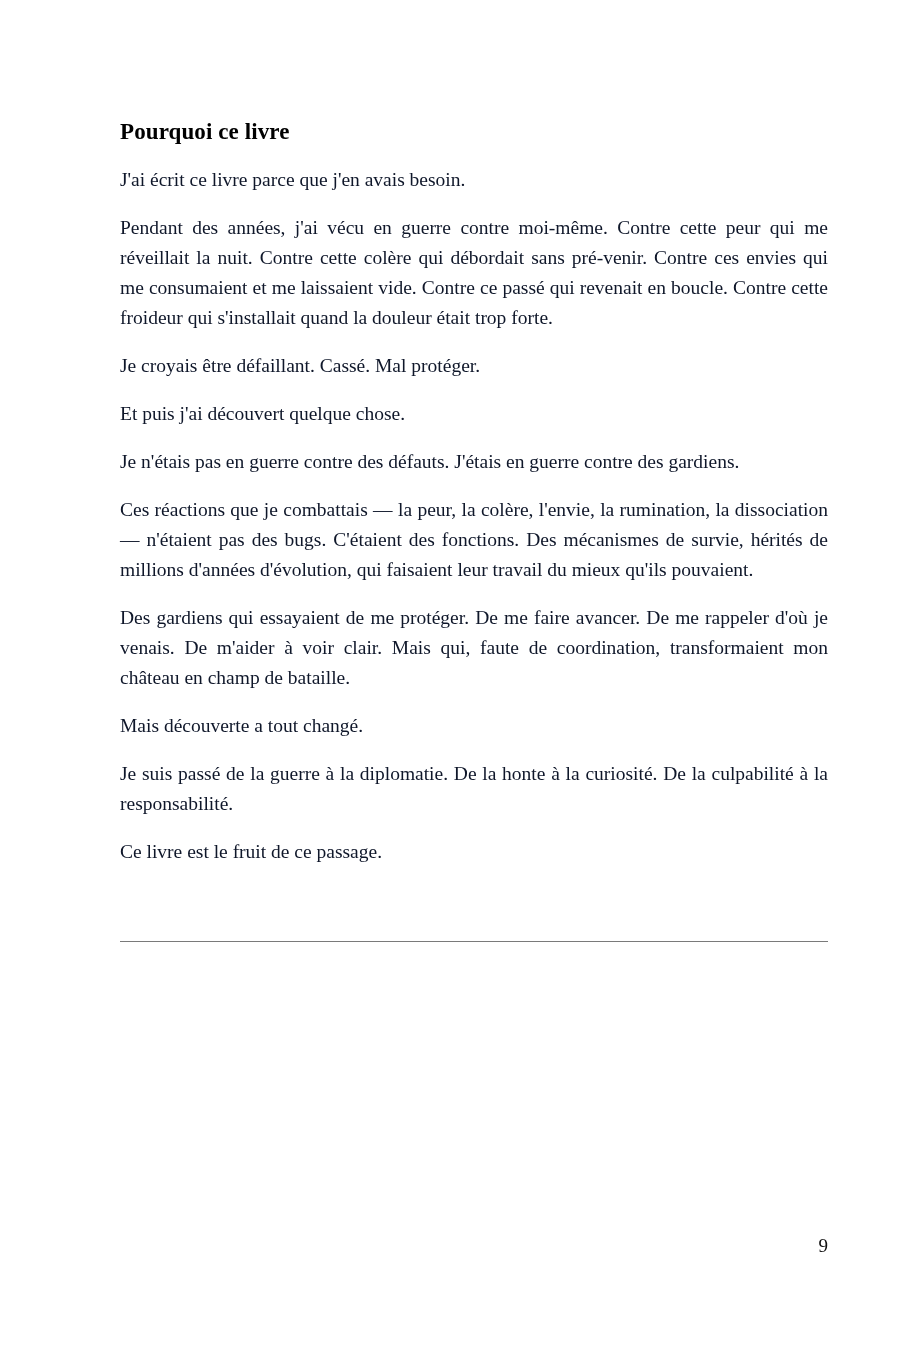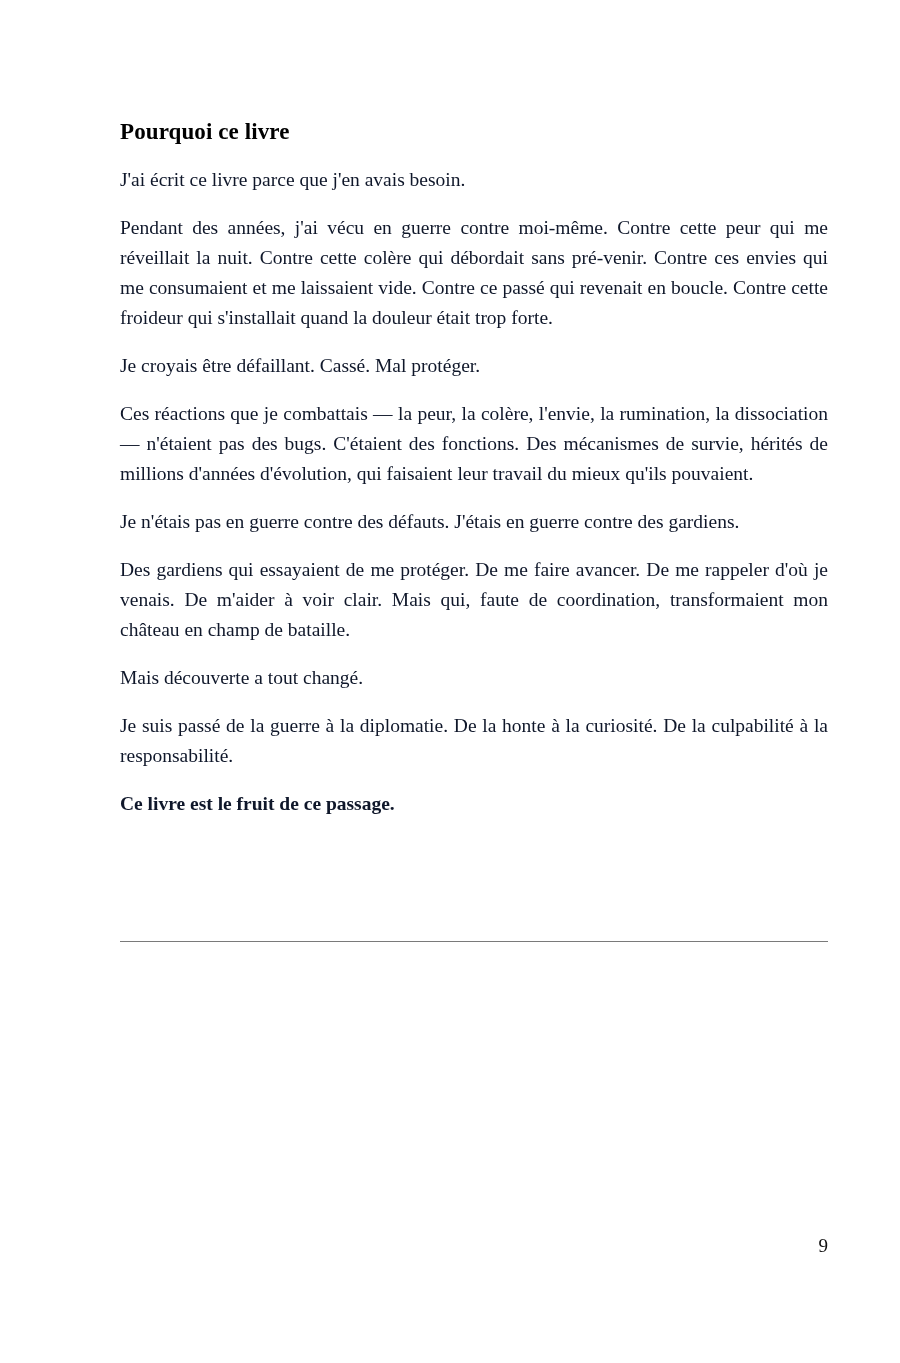--- a/index.html
+++ b/index.html
@@ -47,21 +47,20 @@
     line-height: 30px;
     margin: 0 0 18px 0;
     text-align: justify;
     text-justify: inter-word;
     hyphens: manual;
     color: #0f172a;
   }
 
   .para:last-of-type {
     margin-bottom: 12px;
-    font-weight: bold;
   }
 
   .rule {
     position: absolute;
     left: 112px;
     top: 941px;
     width: 708px;
     height: 1px;
     background: #7a7a7a;
   }
@@ -82,22 +81,23 @@
 
 <div class="page">
 
   <div class="content">
 
     <h1 class="chapter-title">Pourquoi ce livre</h1>
 
     <p class="para">J'ai écrit ce livre parce que j'en avais besoin.</p>
     <p class="para">Pendant des années, j'ai vécu en guerre contre moi-même. Contre cette peur qui me réveillait la nuit. Contre cette colère qui débordait sans pré-venir. Contre ces envies qui me consumaient et me laissaient vide. Contre ce passé qui revenait en boucle. Contre cette froideur qui s'installait quand la douleur était trop forte.</p>
     <p class="para">Je croyais être défaillant. Cassé. Mal protéger.</p>
+    <p class="para">Et puis j'ai découvert quelque chose.</p>
+    <p class="para">Je n'étais pas en guerre contre des défauts. J'étais en guerre contre des gardiens.</p>
     <p class="para">Ces réactions que je combattais — la peur, la colère, l'envie, la rumination, la dissociation — n'étaient pas des bugs. C'étaient des fonctions. Des mécanismes de survie, hérités de millions d'années d'évolution, qui faisaient leur travail du mieux qu'ils pouvaient.</p>
-    <p class="para">Je n'étais pas en guerre contre des défauts. J'étais en guerre contre des gardiens.</p>
     <p class="para">Des gardiens qui essayaient de me protéger. De me faire avancer. De me rappeler d'où je venais. De m'aider à voir clair. Mais qui, faute de coordination, transformaient mon château en champ de bataille.</p>
     <p class="para">Mais découverte a tout changé.</p>
     <p class="para">Je suis passé de la guerre à la diplomatie. De la honte à la curiosité. De la culpabilité à la responsabilité.</p>
     <p class="para">Ce livre est le fruit de ce passage.</p>
 
   </div>
 
   <div class="rule"></div>
 
   <div class="page-number">9</div>

